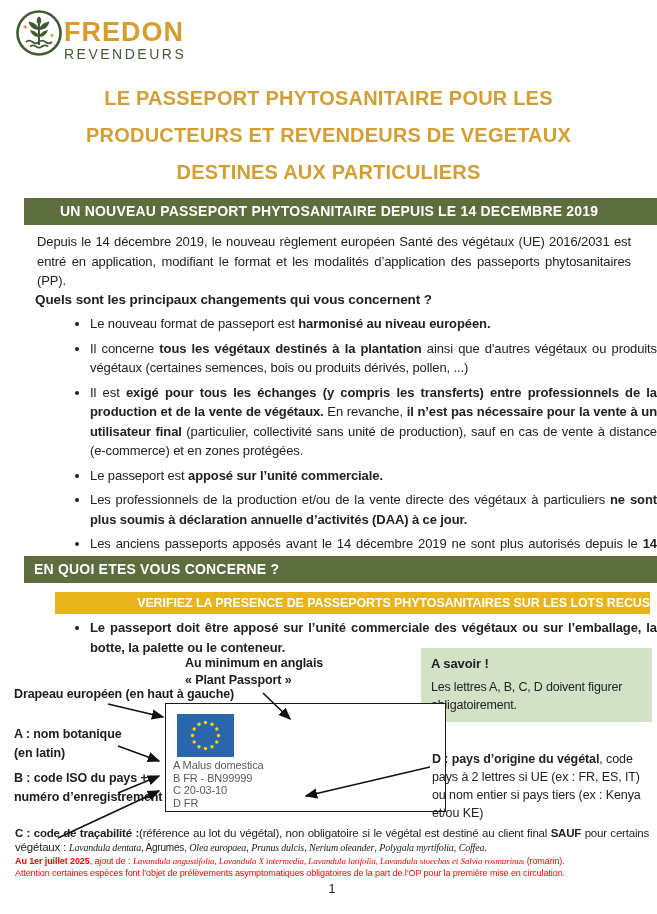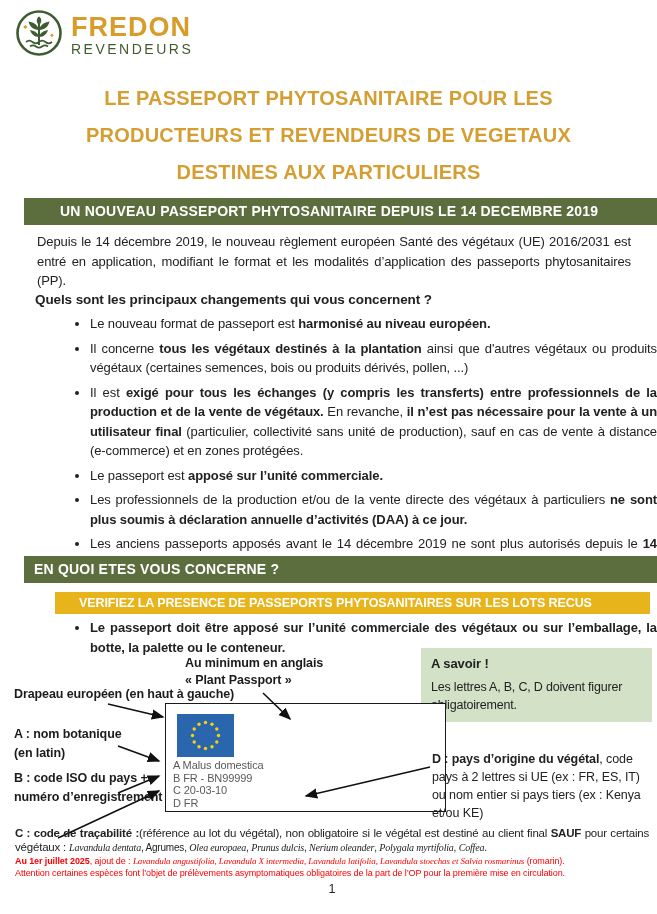--- a/index.html
+++ b/index.html
@@ -12,32 +12,32 @@
   .page{
     position:relative; width:657px; height:914px; background:#fff;
     font-family:"Liberation Sans","DejaVu Sans",sans-serif; color:var(--text);
     margin:0 auto; overflow:hidden; letter-spacing:-0.1px;
   }
   .abs{position:absolute;}
   .b{font-weight:bold;}
   .i{font-style:italic;font-family:Liberation Serif, serif;}
   .sm{font-size:10px;}
   
-  .logo{left:14px; top:8px; display:flex; align-items:center; gap:7px;}
+  .logo{left:14px; top:8px; display:flex; align-items:flex-end; }
   .logo-text .brand{font-size:27px; font-weight:bold; color:var(--logo-gold); letter-spacing:1px; line-height:28px;}
   .logo-text .region{font-size:14px; color:var(--logo-green); letter-spacing:2.5px; line-height:16px;}
   
   .doc-title{left:0; top:80px; width:657px; text-align:center; color:var(--gold);
     font-weight:bold; font-size:20px; line-height:37px; letter-spacing:0.2px;}
   
   .banner{left:24px; width:633px; height:27px; background:var(--green); color:#fff;
     font-weight:bold; font-size:14px; line-height:27px; padding-left:10px; letter-spacing:0.2px;}
   .banner.one{top:198px;padding-left:36px;} .banner.two{top:556px;}
   .sub-banner{left:55px; top:592px; width:595px; height:22px; background:var(--yellow);
-    color:#fff; font-weight:bold; font-size:12.5px; line-height:22px; padding-left:24px;}
+    color:#fff; font-weight:bold; font-size:12.5px; line-height:22px; padding-left:24px;text-align:right;}
   
   .intro{left:37px; top:232px; width:594px; font-size:13px; line-height:19.5px; text-align:justify;}
   .question{left:35px; top:292px; width:594px; font-size:13.5px; font-weight:bold;}
   ul.bullets{list-style:disc; padding-left:90px; width:657px;}
   ul.bullets.first{left:0; top:314px;}
   ul.bullets.second{left:0; top:618px;}
   ul.bullets li{font-size:13px; line-height:19.5px; text-align:justify; margin-bottom:5px;}
   
   .diagram{left:0; top:645px; width:657px; height:215px;}
   .lbl{font-weight:bold; font-size:12.5px; line-height:17px; color:#1c1c1c;}

